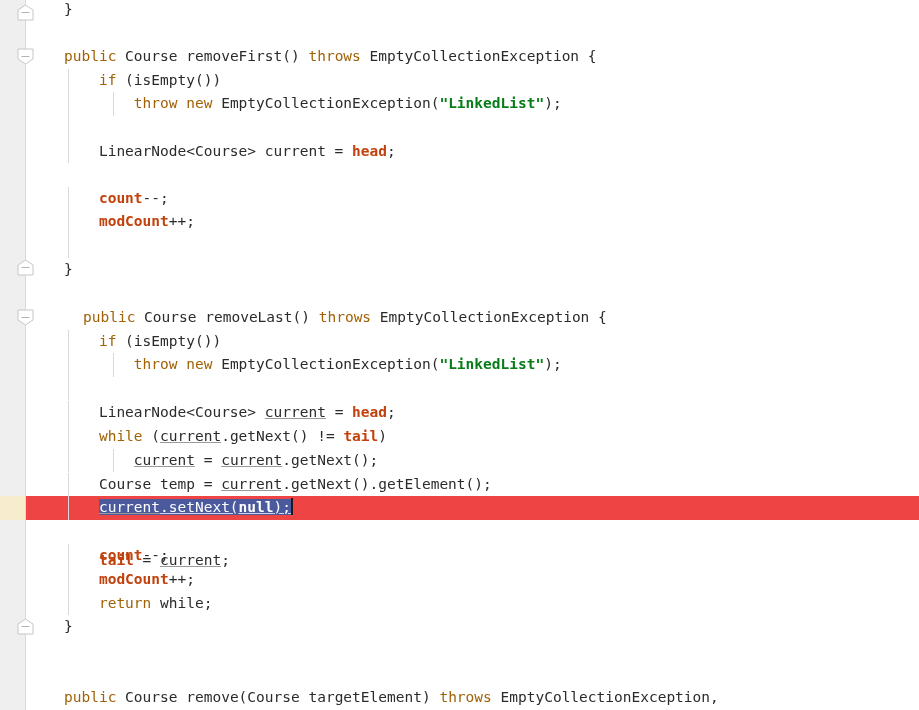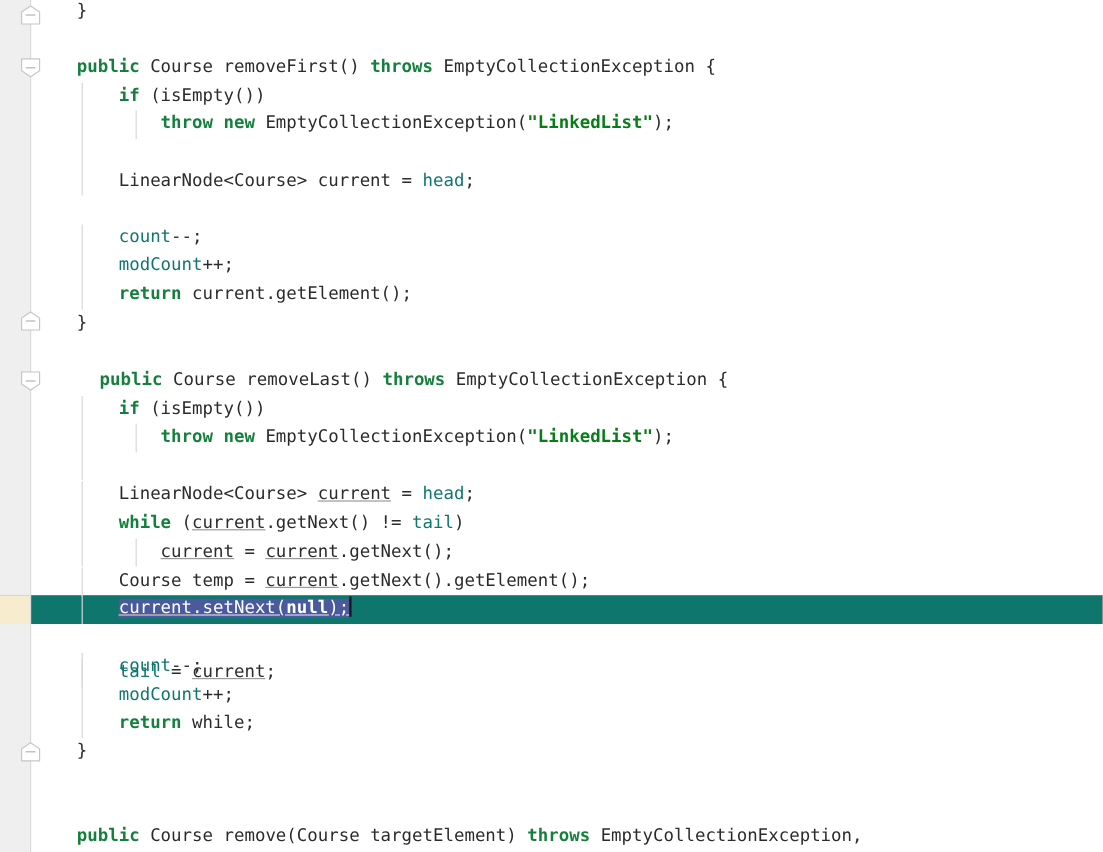--- a/index.html
+++ b/index.html
@@ -68,42 +68,42 @@
     color: #2b2b2b;
   }
   .line .txt {
     position: absolute;
     left: 64px;
     top: 0;
     white-space: pre;
   }
 
   .line.current {
-    background: #0f766e;
+    background: #ef4444;
   }
   .line.current .gutter-tint {
     position: absolute;
     left: 0; top: 0;
     width: 25px; height: 23.6px;
     background: #f7eccd;
   }
 
   
   .iguide {
     position: absolute;
     top: 0;
     width: 1px;
     height: 23.6px;
     background: #d8d8d8;
     z-index: 1;
   }
 
   
-  .kw   { color: #15803d; font-weight: bold; }
-  .fld  { color: #0f766e; font-weight: normal; }
+  .kw   { color: #a16207; font-weight: normal; }
+  .fld  { color: #c2410c; font-weight: bold; }
   .str  { color: #067d17; font-weight: bold; }
   .plain{ color: #2b2b2b; }
   .ul   { text-decoration: underline; text-decoration-color: #9a9a9a; }
 
   
   .sel {
     background: #4b5a9c;
     color: #ffffff;
     text-decoration: underline;
     text-decoration-color: #cfd6ee;
@@ -162,21 +162,21 @@
   <div id="code-surface">
       <div class="line" style="top: -2px;"><span class="txt"><span class="plain">}</span></span></div>
       <div class="line" style="top: 21.6px;"><span class="txt"></span></div>
       <div class="line" style="top: 45.2px;"><span class="txt"><span class="kw">public</span><span class="plain"> Course removeFirst() </span><span class="kw">throws</span><span class="plain"> EmptyCollectionException {</span></span></div>
       <div class="line" style="top: 68.8px;"><div class="iguide" style="left: 68px;"></div><span class="txt"><span class="plain">    </span><span class="kw">if</span><span class="plain"> (isEmpty())</span></span></div>
       <div class="line" style="top: 92.4px;"><div class="iguide" style="left: 68px;"></div><div class="iguide" style="left: 113px;"></div><span class="txt"><span class="plain">        </span><span class="kw">throw new</span><span class="plain"> EmptyCollectionException(</span><span class="str">"LinkedList"</span><span class="plain">);</span></span></div>
       <div class="line" style="top: 116px;"><div class="iguide" style="left: 68px;"></div><span class="txt"></span></div>
       <div class="line" style="top: 139.6px;"><div class="iguide" style="left: 68px;"></div><span class="txt"><span class="plain">    LinearNode&lt;Course&gt; current = </span><span class="fld">head</span><span class="plain">;</span></span></div>
       <div class="line" style="top: 186.8px;"><div class="iguide" style="left: 68px;"></div><span class="txt"><span class="plain">    </span><span class="fld">count</span><span class="plain">--;</span></span></div>
       <div class="line" style="top: 210.4px;"><div class="iguide" style="left: 68px;"></div><span class="txt"><span class="plain">    </span><span class="fld">modCount</span><span class="plain">++;</span></span></div>
-      <div class="line" style="top: 234px;"><div class="iguide" style="left: 68px;"></div><span class="txt"><span class="plain">    </span><span class="kw">return</span><span class="plain"> current.getElement();</span></span></div>
+      <div class="line" style="top: 234px;"><div class="iguide" style="left: 68px;"></div></div>
       <div class="line" style="top: 257.6px;"><span class="txt"><span class="plain">}</span></span></div>
       <div class="line" style="top: 281.2px;"><span class="txt"></span></div>
       <div class="line" style="top: 306px; margin-left: 19px;"><span class="txt"><span class="kw">public</span><span class="plain"> Course removeLast() </span><span class="kw">throws</span><span class="plain"> EmptyCollectionException {</span></span></div>
       <div class="line" style="top: 329.6px;"><div class="iguide" style="left: 68px;"></div><span class="txt"><span class="plain">    </span><span class="kw">if</span><span class="plain"> (isEmpty())</span></span></div>
       <div class="line" style="top: 353.2px;"><div class="iguide" style="left: 68px;"></div><div class="iguide" style="left: 113px;"></div><span class="txt"><span class="plain">        </span><span class="kw">throw new</span><span class="plain"> EmptyCollectionException(</span><span class="str">"LinkedList"</span><span class="plain">);</span></span></div>
       <div class="line" style="top: 376.8px;"><div class="iguide" style="left: 68px;"></div><span class="txt"></span></div>
       <div class="line" style="top: 401.4px;"><div class="iguide" style="left: 68px;"></div><span class="txt"><span class="plain">    LinearNode&lt;Course&gt; </span><span class="ul">current</span><span class="plain"> = </span><span class="fld">head</span><span class="plain">;</span></span></div>
       <div class="line" style="top: 425px;"><div class="iguide" style="left: 68px;"></div><span class="txt"><span class="plain">    </span><span class="kw">while</span><span class="plain"> (</span><span class="ul">current</span><span class="plain">.getNext() != </span><span class="fld">tail</span><span class="plain">)</span></span></div>
       <div class="line" style="top: 448.6px;"><div class="iguide" style="left: 68px;"></div><div class="iguide" style="left: 113px;"></div><span class="txt"><span class="plain">        </span><span class="ul">current</span><span class="plain"> = </span><span class="ul">current</span><span class="plain">.getNext();</span></span></div>
       <div class="line" style="top: 473.2px;"><div class="iguide" style="left: 68px;"></div><span class="txt"><span class="plain">    Course temp = </span><span class="ul">current</span><span class="plain">.getNext().getElement();</span></span></div>

